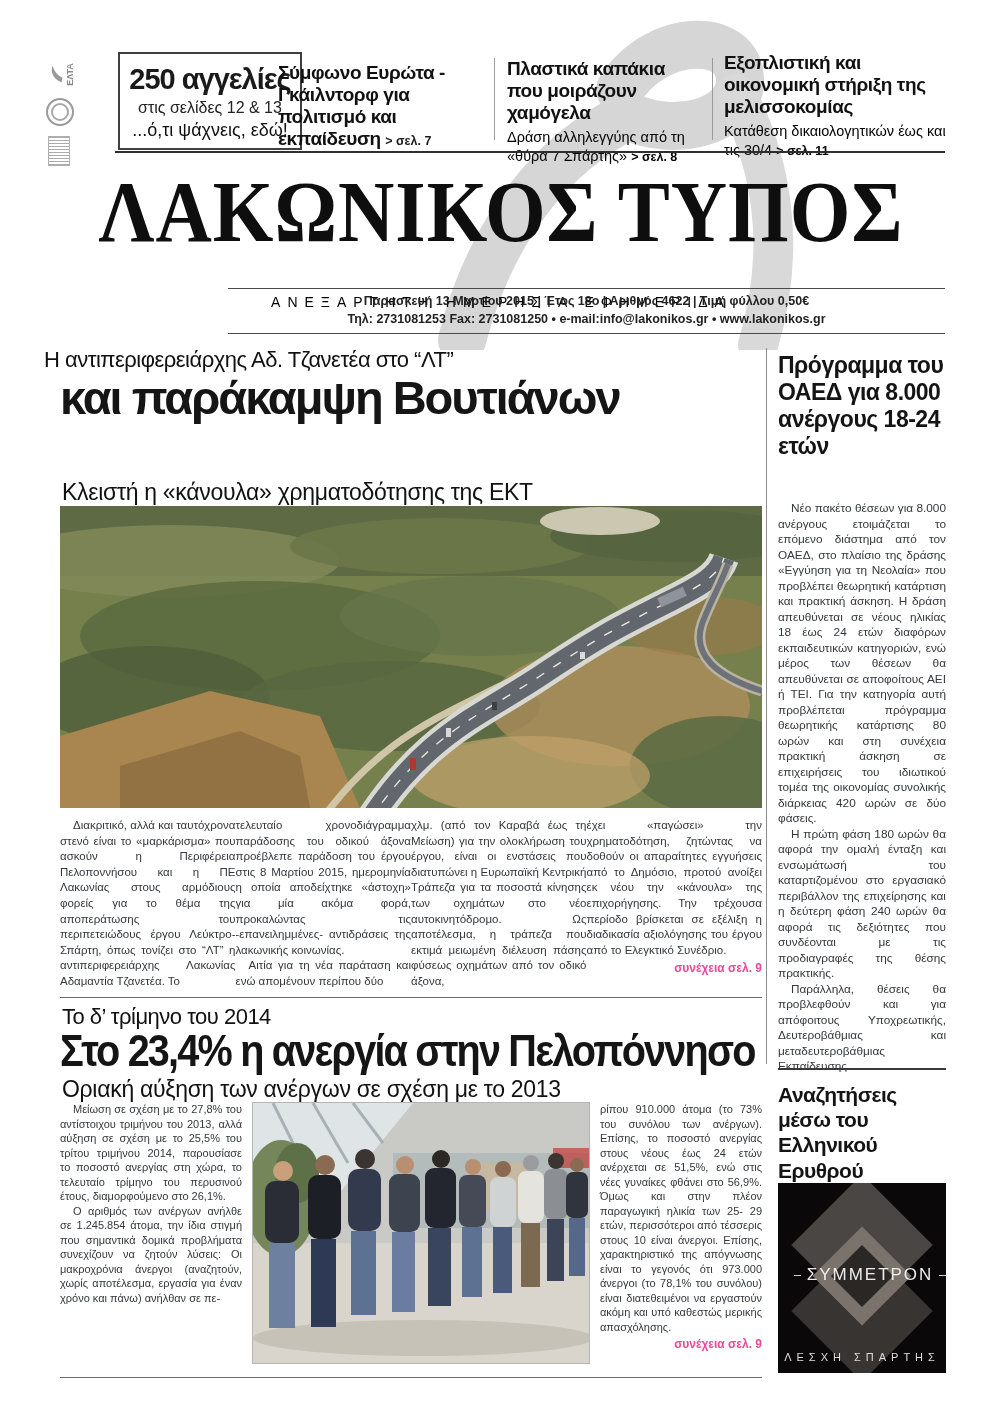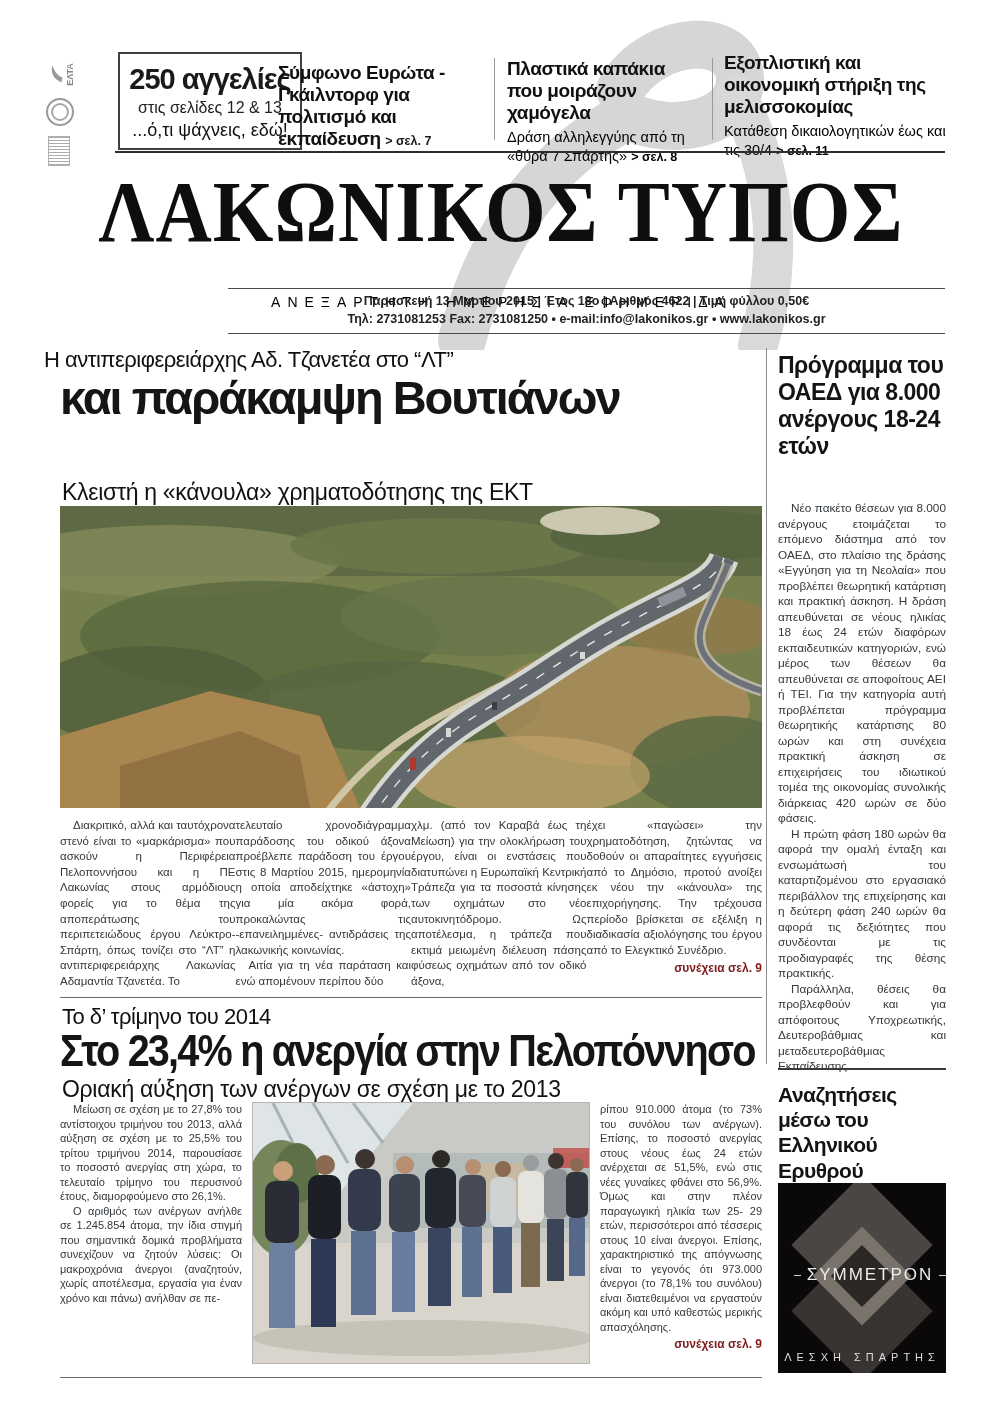--- a/index.html
+++ b/index.html
@@ -35,21 +35,21 @@
   .headline { font-weight:bold; font-size:47px; letter-spacing:-2px; line-height:1.02; color:#151515; }
   .headline2 { font-weight:bold; font-size:44px; letter-spacing:-2px; white-space:nowrap;
                transform:scaleX(0.9); transform-origin:left center; color:#151515; }
   .subhead { font-size:23px; letter-spacing:-0.3px; color:#111; }
   .cols { display:flex; gap:0; overflow:hidden; }
   .col { flex:1; }
   .bodytext { font-size:11.5px; line-height:15.6px; text-align:justify; color:#33383c; }
   .bodytext2 { font-size:11px; line-height:14.5px; text-align:justify; color:#33383c; }
   .bodytext p, .bodytext2 p, .sb-body p { margin:0; }
   .ind { text-indent:13px; }
-  .cont { font-size:12px; font-weight:bold; text-align:right; margin-top:3px; color:#7f1d1d; }
+  .cont { font-size:12px; font-weight:bold; text-align:right; margin-top:3px; color:#ec4899; }
   .hrule { height:1px; background:#6b6b6b; }
   .vrule { width:1px; background:#8c8c8c; }
   .photoframe { border:1px solid #b5b5b5; box-sizing:border-box; }
 
   
   .sb-title { font-size:23px; font-weight:bold; line-height:1.18; letter-spacing:-0.5px; color:#141414; }
   .sb-body { font-size:11.8px; line-height:15.5px; text-align:justify; color:#33383c; }
   .sb-sep { height:2px; background:#3a3a3a; }
   .rc-title { font-size:21px; font-weight:bold; line-height:1.2; letter-spacing:-0.5px; color:#141414; }
   .rc-byline { font-size:13.5px; font-weight:bold; margin-top:5px; color:#222; }

